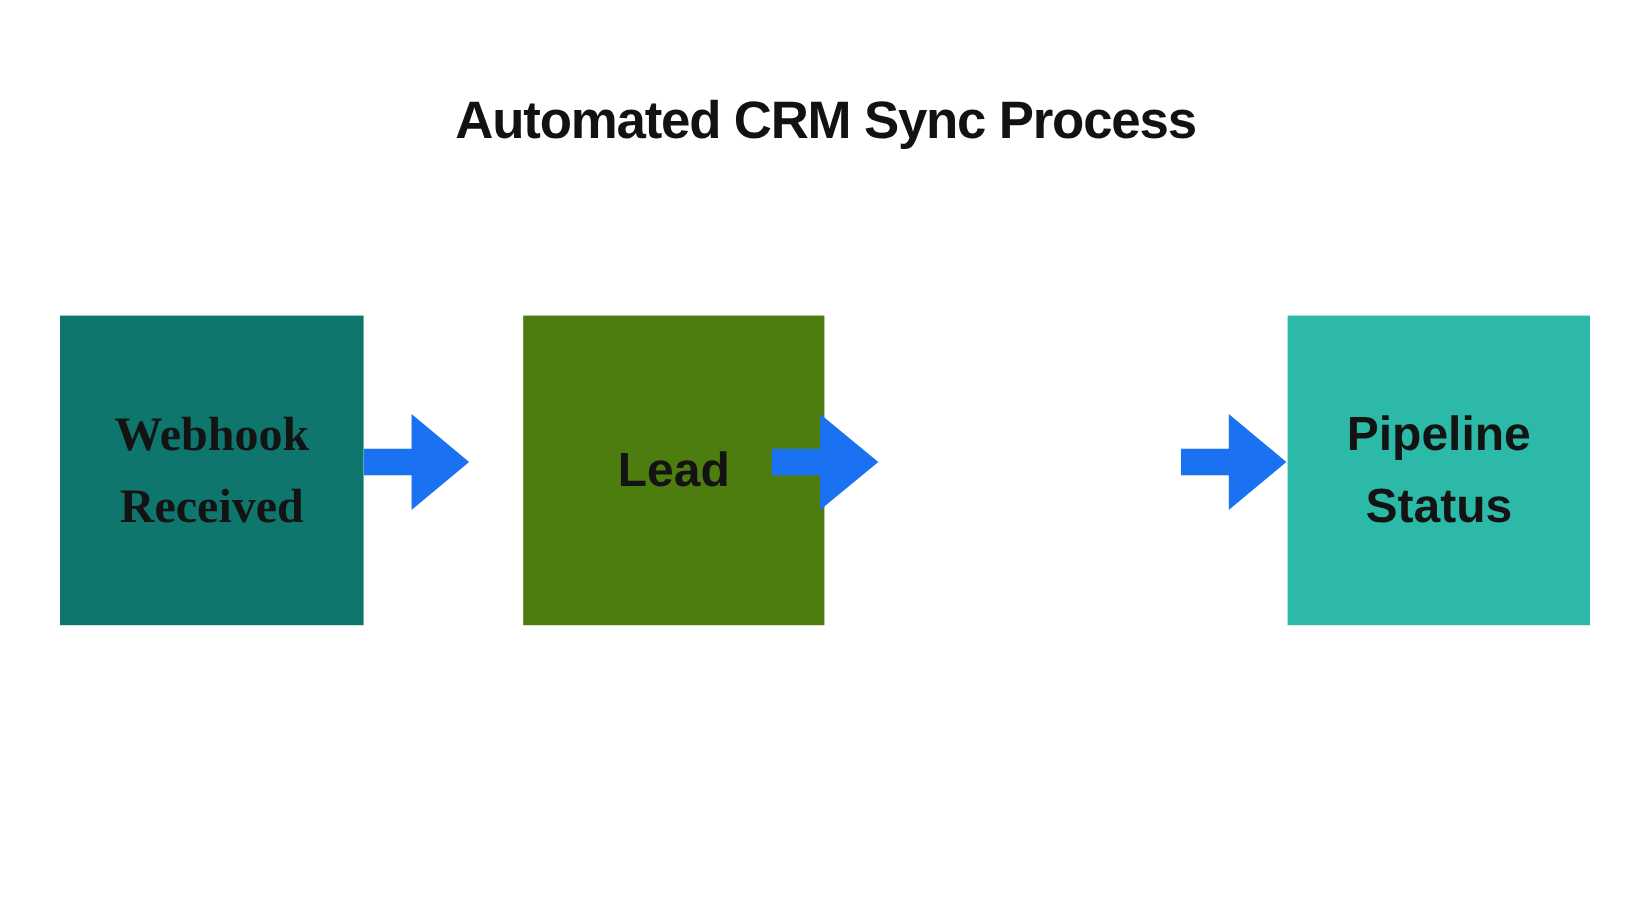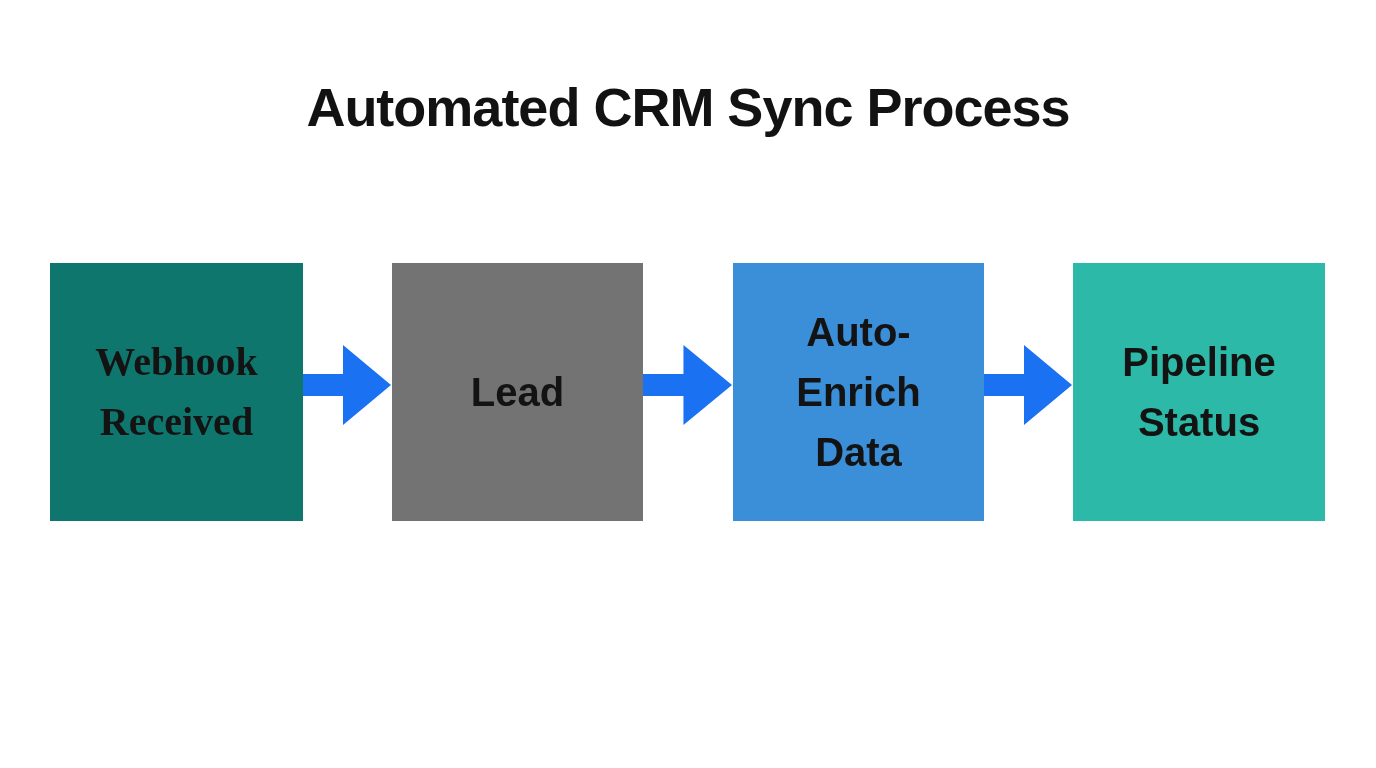--- a/index.html
+++ b/index.html
@@ -13,21 +13,21 @@
     font-family: "Liberation Sans", sans-serif;
     position: relative;
     overflow: hidden;
   }
   .title {
     position: absolute;
     top: 76px;
     left: 0;
     width: 1376px;
     text-align: center;
-    font-size: 54px;
+    font-size: 44px;
     font-weight: 800;
     letter-spacing: -1px;
     color: #121212;
     margin: 0;
   }
   .flow {
     position: absolute;
     top: 0;
     left: 0;
     width: 1376px;
@@ -79,35 +79,30 @@
     <span class="line">Webhook</span>
     <span class="line">Received</span>
   </div>
 
   <div class="arrow arr1">
     <svg viewBox="0 0 89 84" preserveAspectRatio="none" aria-hidden="true">
       <polygon points="0,31 40,31 40,2 88,42 40,82 40,53 0,53" fill="#1a72f2"></polygon>
     </svg>
   </div>
 
-  <div class="step pos2" style="background-color: #737373;">
+  <div class="step pos2" style="background-color: #4d7c0f; margin-left: 44px;">
     <span class="line">Lead</span>
   </div>
 
   <div class="arrow arr2">
     <svg viewBox="0 0 89 84" preserveAspectRatio="none" aria-hidden="true">
       <polygon points="0,31 40,31 40,2 88,42 40,82 40,53 0,53" fill="#1a72f2"></polygon>
     </svg>
   </div>
 
-  <div class="step pos3" style="background-color: rgb(59, 143, 217);">
-    <span class="line">Auto-</span>
-    <span class="line">Enrich</span>
-    <span class="line">Data</span>
-  </div>
 
   <div class="arrow arr3">
     <svg viewBox="0 0 89 84" preserveAspectRatio="none" aria-hidden="true">
       <polygon points="0,31 40,31 40,2 88,42 40,82 40,53 0,53" fill="#1a72f2"></polygon>
     </svg>
   </div>
 
   <div class="step pos4" style="background-color: rgb(45, 185, 167);">
     <span class="line">Pipeline</span>
     <span class="line">Status</span>

